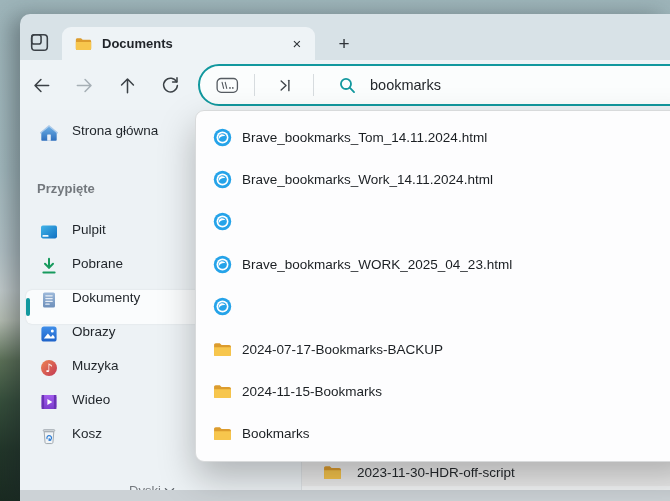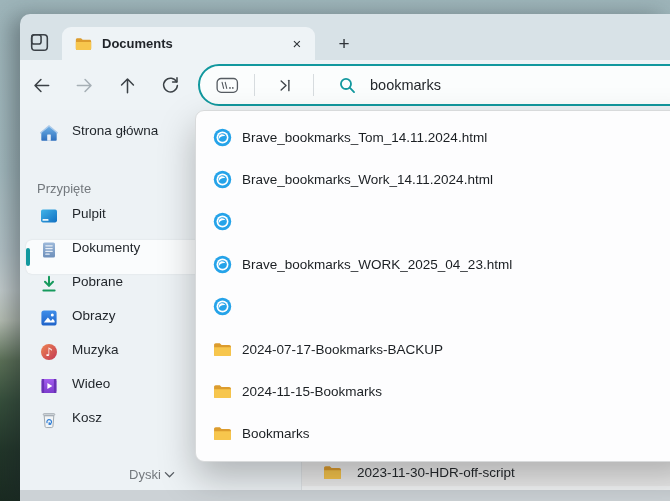--- a/index.html
+++ b/index.html
@@ -44,22 +44,22 @@
   .content{position:absolute;left:0;top:96px;right:0;bottom:0;display:flex;}
   .sidebar{width:281px;background:#edf2f5;position:relative;box-sizing:border-box;}
   .vdiv{width:1px;background:#dee2e5;}
   .main{flex:1;background:#f8fafb;position:relative;}
   .side-item{height:34px;margin:0 6px;border-radius:6px;display:flex;align-items:flex-start;
     padding-left:13px;gap:13px;font-size:13.5px;color:#1f2429;cursor:pointer;position:relative;}
   .side-item.home{margin-top:13px;}
   .side-item.selected{background:#fafcfd;box-shadow:0 0 2px rgba(0,0,0,.10);}
   .side-item.selected::before{content:"";position:absolute;left:0;top:8px;width:3.5px;
     height:18px;border-radius:2px;background:#12989e;}
-  .section-label{margin:21px 0 8px 17px;height:20px;display:flex;align-items:center;
-    font-size:13px;color:#73787d;}
+  .section-label{margin:21px 0 24px 17px;height:20px;display:flex;align-items:center;
+    font-size:13px;color:#73787d;font-weight:bold;}
   .drives-row{margin:18px 6px 0;height:24px;display:flex;align-items:center;
     padding-left:11px;padding-right:24px;justify-content:center;}
   .drives-row .section-text{font-size:13px;color:#73787d;}
   .chev{width:18px;height:18px;display:flex;align-items:center;justify-content:center;
     cursor:pointer;}
   .file-row{position:absolute;left:0;right:0;top:348px;height:28px;background:#ececec;
     display:flex;align-items:center;padding-left:21px;gap:15px;font-size:13.5px;color:#25292d;
     cursor:pointer;}
   .below-row{position:absolute;left:0;right:0;top:376px;bottom:0;background:#f3f5f6;}
   .bottom-edge{position:absolute;left:0;bottom:0;width:100%;height:11px;background:#ccd2d6;z-index:5;}
@@ -197,20 +197,32 @@
                   <stop offset="0" stop-color="#41b4e8"></stop>
                   <stop offset="1" stop-color="#1170c2"></stop>
                 </linearGradient>
               </defs>
             <rect x="2" y="3.6" width="16" height="12.8" rx="1.8" fill="url(#dg)"></rect>
             <rect x="3.4" y="13.1" width="6.2" height="1.7" rx=".85" fill="#fff" opacity=".92"></rect>
             </svg>
         </span>
         <span>Pulpit</span>
       </div>
+      <div class="side-item">
+        <span class="ic">
+          <svg width="20" height="20" viewBox="0 0 20 20">
+              <g fill="none" stroke="#169a5d" stroke-width="2" stroke-linecap="round" stroke-linejoin="round">
+            <path d="M10 2.8v8.6"></path>
+                <path d="M6 7.8l4 4 4-4"></path>
+                <path d="M4.4 16.4h11.2"></path>
+              </g>
+            </svg>
+        </span>
+        <span>Pobrane</span>
+      </div>
       <div class="side-item selected">
         <span class="ic">
           <svg width="20" height="20" viewBox="0 0 20 20">
               <defs>
                 <linearGradient id="dcg" x1="0" y1="0" x2="0" y2="1">
                   <stop offset="0" stop-color="#9db9da"></stop>
                   <stop offset="1" stop-color="#6d8fba"></stop>
                 </linearGradient>
               </defs>
             <rect x="4" y="2.4" width="12" height="15.2" rx="1.6" fill="url(#dcg)"></rect>
@@ -218,32 +230,20 @@
             <rect x="6.2" y="8" width="7.6" height="1.2" rx=".6" fill="#e7eef6"></rect>
             <rect x="6.2" y="10.8" width="7.6" height="1.2" rx=".6" fill="#e7eef6"></rect>
             <rect x="6.2" y="13.6" width="4.6" height="1.2" rx=".6" fill="#e7eef6"></rect>
             </svg>
         </span>
         <span>Dokumenty</span>
       </div>
       <div class="side-item">
         <span class="ic">
           <svg width="20" height="20" viewBox="0 0 20 20">
-              <g fill="none" stroke="#169a5d" stroke-width="2" stroke-linecap="round" stroke-linejoin="round">
-            <path d="M10 2.8v8.6"></path>
-                <path d="M6 7.8l4 4 4-4"></path>
-                <path d="M4.4 16.4h11.2"></path>
-              </g>
-            </svg>
-        </span>
-        <span>Pobrane</span>
-      </div>
-      <div class="side-item">
-        <span class="ic">
-          <svg width="20" height="20" viewBox="0 0 20 20">
               <defs>
                 <linearGradient id="pg" x1="0" y1="0" x2="0" y2="1">
                   <stop offset="0" stop-color="#3f8ee9"></stop>
                   <stop offset="1" stop-color="#1e63c9"></stop>
                 </linearGradient>
               </defs>
             <rect x="2.4" y="2.4" width="15.2" height="15.2" rx="2.6" fill="url(#pg)"></rect>
             <path d="M4.8 14.6 8.9 9.4l3 3.5 1.9-2.1 1.8 2.3v1.5Z" fill="#fff"></path>
             <circle cx="13.3" cy="6.9" r="1.5" fill="#fff"></circle>
             </svg>

